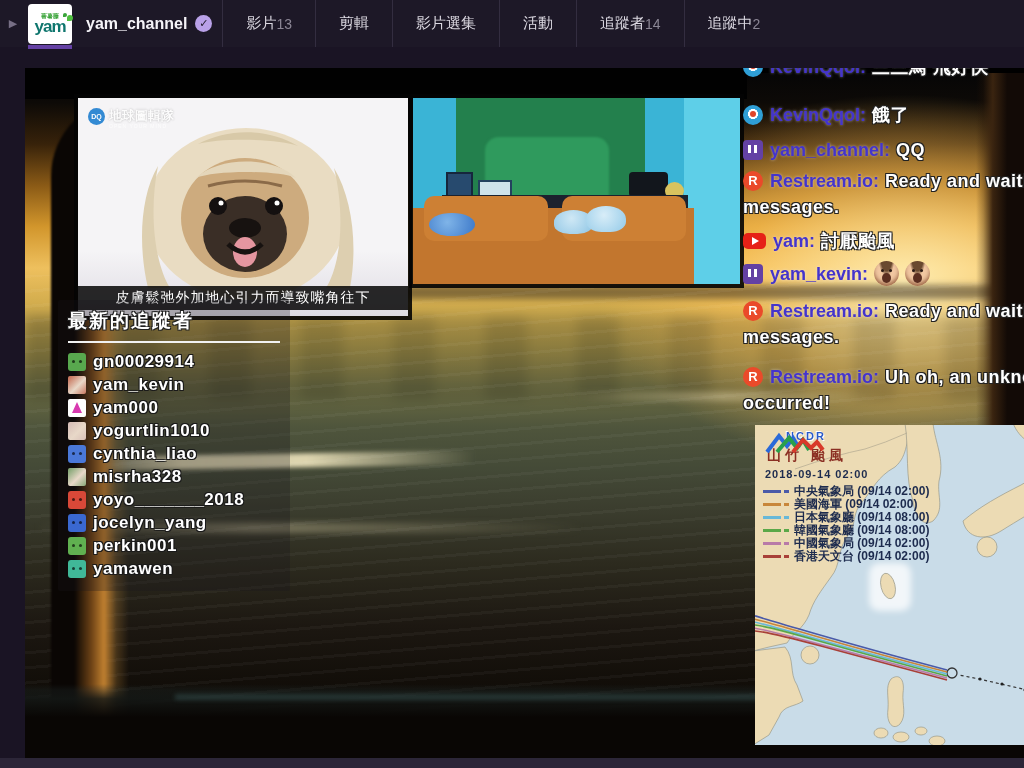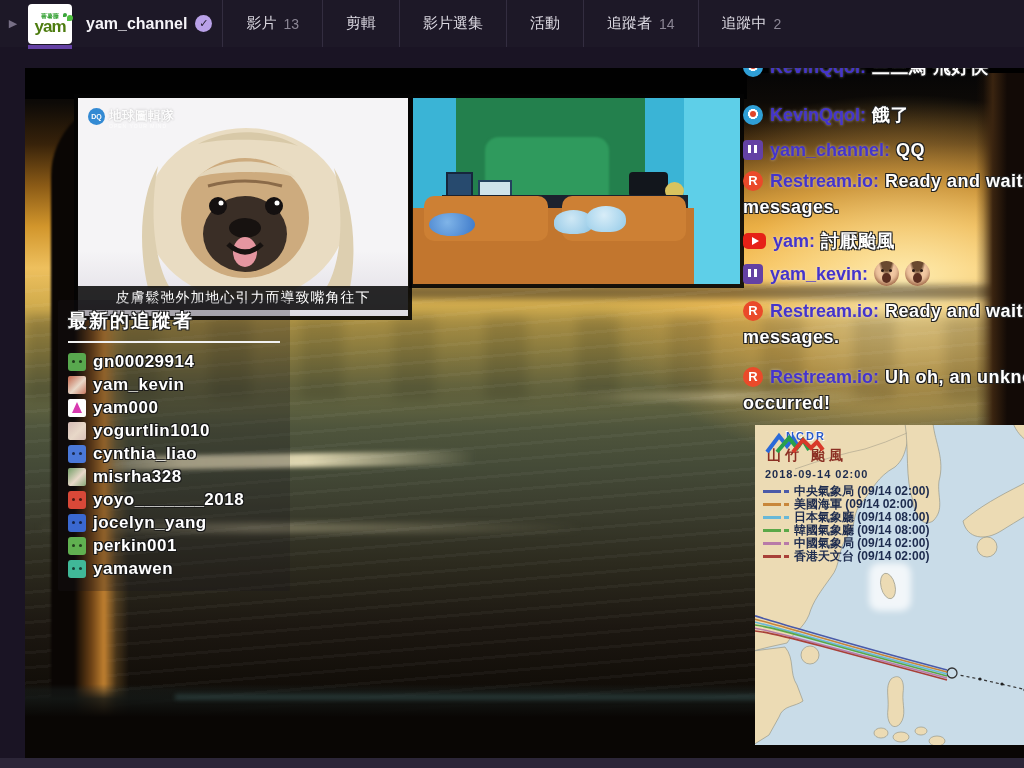--- a/index.html
+++ b/index.html
@@ -7,31 +7,31 @@
        background:#1a1424;font-family:"Liberation Sans","DejaVu Sans",sans-serif;}
 
   
   .topnav{position:absolute;left:0;top:0;right:0;height:47px;background:#1d1827;
           display:flex;align-items:center;z-index:40;}
   .collapse{width:26px;text-align:center;color:#776f85;font-size:11px;cursor:pointer;}
   .logo-wrap{position:relative;width:46px;height:42px;margin-right:12px;}
   .logo-box{position:absolute;left:2px;top:1px;width:44px;height:40px;background:#fff;
             border-radius:4px;display:flex;flex-direction:column;align-items:center;justify-content:center;}
   .logo-sub{font-size:6px;color:#3aa43a;font-weight:bold;line-height:6px;}
-  .logo-text{font-size:17px;font-weight:bold;color:#4d7c0f;line-height:16px;letter-spacing:-1px;position:relative;}
+  .logo-text{font-size:17px;font-weight:bold;color:#0f766e;line-height:16px;letter-spacing:-1px;position:relative;}
   .logo-text i{position:absolute;right:-7px;top:-4px;width:6px;height:6px;border-radius:50% 50% 50% 0;
                background:#4fbf3f;font-style:normal;box-shadow:-5px -3px 0 -1px #3aa43a;}
   .logo-underline{position:absolute;left:2px;bottom:-4px;width:44px;height:4px;background:#6441a4;}
   .chan-name{color:#f5f3f8;font-weight:bold;font-size:16px;margin:0 8px 0 2px;cursor:pointer;}
   .vbadge{width:17px;height:17px;border-radius:50%;background:#b9a1e8;color:#1d1827;font-size:11px;
           font-weight:bold;display:inline-flex;align-items:center;justify-content:center;margin-right:10px;}
   .tabs{display:flex;align-items:stretch;height:100%;}
   .tab{display:flex;align-items:center;padding:0 23px;border-left:1px solid #332d40;cursor:pointer;}
   .tab-label{color:#dcd9e2;font-size:15px;}
-  .tab-count{color:#8b8695;font-size:14px;margin-left:7px;}
+  .tab-count{color:#8b8695;font-size:14px;}
 
   
   .scene{position:absolute;left:25px;top:68px;width:999px;height:690px;overflow:hidden;cursor:pointer;
     background:
       radial-gradient(ellipse 430px 260px at 88% 31%, rgba(255,238,180,.95), rgba(255,196,90,.55) 40%, rgba(200,120,40,0) 72%),
       linear-gradient(180deg,
         #050506 0%, #0d0a07 5%, #37220a 11%, #8a5a16 17%, #d2962c 23%, #eec05e 29%,
         #d3ad4e 34%, #a18e46 40%, #6d6d43 46%, #4f553c 52%, #444a37 58%, #3b3d2e 64%,
         #2c2a1e 72%, #1c1711 81%, #110d08 90%, #0a0705 100%);}
   .scene *{pointer-events:none;}

